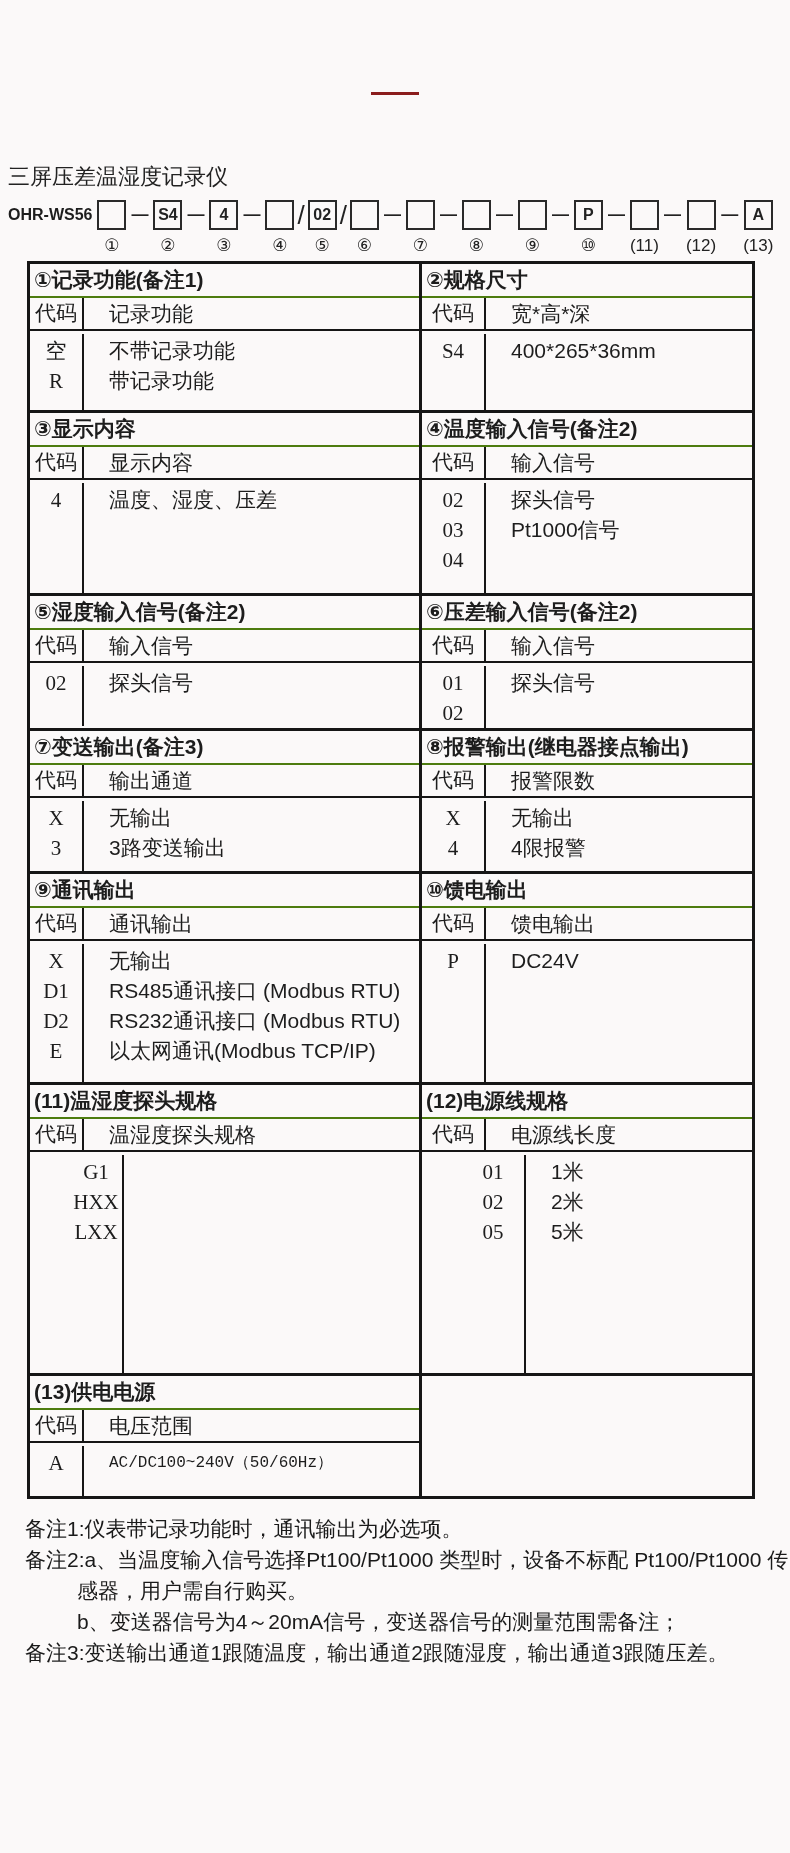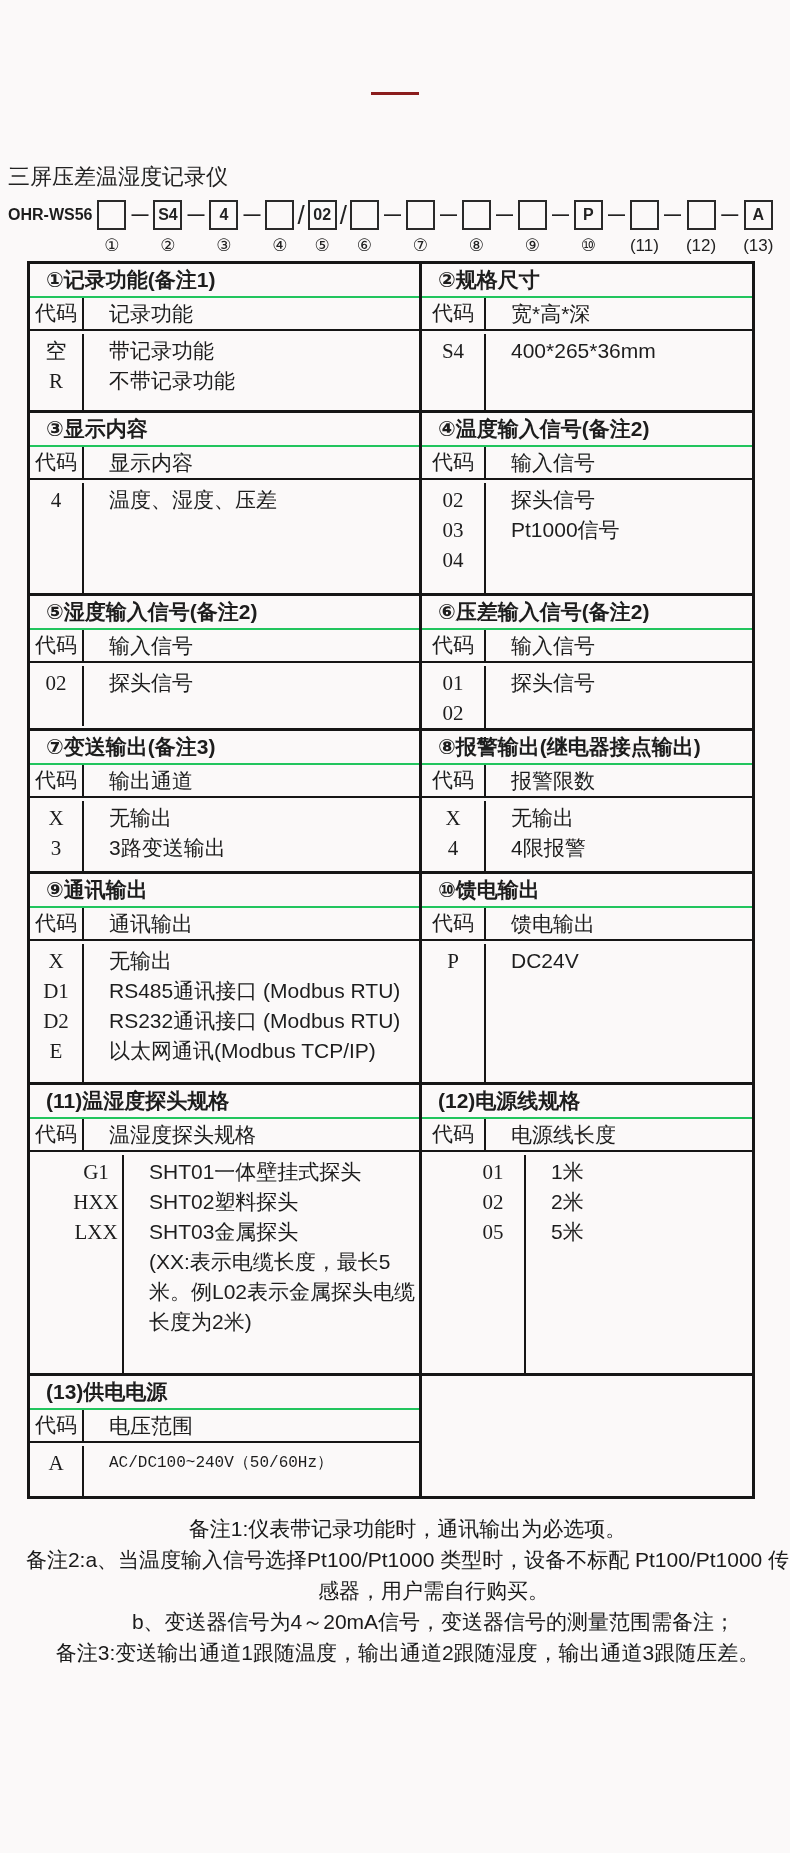--- a/index.html
+++ b/index.html
@@ -35,38 +35,38 @@
   
   .sel-table{
     width:722px;margin:6px 0 0 27px;
     border:3px solid #161616;background:transparent;
   }
   .band{display:flex;align-items:stretch;}
   .band + .band{border-top:3px solid #161616;}
   .lhalf{width:389px;flex:none;display:flex;flex-direction:column;}
   .rhalf{flex:1;border-left:3px solid #161616;display:flex;flex-direction:column;}
   .sec-title{
-    height:32px;line-height:32px;border-bottom:2px solid #22c55e;
-    font-weight:700;font-size:21px;padding-left:16px;white-space:nowrap;overflow:hidden;
+    height:32px;line-height:32px;border-bottom:2px solid #4d7c0f;
+    font-weight:700;font-size:21px;padding-left:4px;white-space:nowrap;overflow:hidden;
   }
   .sec-labels{display:flex;border-bottom:2px solid #161616;height:31px;line-height:31px;font-size:21px;}
   .cc{width:52px;flex:none;border-right:2px solid #161616;text-align:center;font-family:Liberation Serif, serif;}
   .rhalf .cc{width:62px;}
   .dc{flex:1;padding-left:9px;min-width:0;margin-left:16px;}
   .sec-body{display:flex;font-size:21px;padding-top:3px;}
   .sec-body .cc,.sec-body .dc{padding-top:2px;}
   .sec-body span{display:block;line-height:30px;white-space:nowrap;}
   .sec-body .cc span{text-align:center;}
   .b1{min-height:76px;} .b2{min-height:110px;} .b3{min-height:60px;}
   .b4{min-height:70px;} .b5{min-height:138px;} .b6{min-height:218px;padding-left:40px;} .b7{min-height:50px;}
   .mono{font-family:"Liberation Mono","DejaVu Sans Mono",monospace;font-size:16px;}
 
   
   .notes{margin:14px 0 0 25px;font-size:21px;line-height:31px;font-weight:500;color:#1a1a1a;}
-  .note-line{white-space:nowrap;text-align:center;}
+  .note-line{white-space:nowrap;}
   .note-line.indent{padding-left:52px;}
 </style>
 </head>
 <body>
 
 <div class="page">
 
   <div class="red-dash"></div>
 
   <div class="product-name">三屏压差温湿度记录仪</div>
@@ -148,22 +148,22 @@
         <div class="sec-labels">
           <div class="cc">代码</div>
           <div class="dc">记录功能</div>
         </div>
         <div class="sec-body b1">
           <div class="cc">
             <span>空</span>
             <span>R</span>
           </div>
           <div class="dc">
+            <span>不带记录功能</span>
             <span>带记录功能</span>
-            <span>不带记录功能</span>
           </div>
         </div>
       </div>
       <div class="rhalf">
         <div class="sec-title">②规格尺寸</div>
         <div class="sec-labels">
           <div class="cc">代码</div>
           <div class="dc">宽*高*深</div>
         </div>
         <div class="sec-body b1">
@@ -328,28 +328,20 @@
         <div class="sec-title">(11)温湿度探头规格</div>
         <div class="sec-labels">
           <div class="cc">代码</div>
           <div class="dc">温湿度探头规格</div>
         </div>
         <div class="sec-body b6">
           <div class="cc">
             <span>G1</span>
             <span>HXX</span>
             <span>LXX</span>
-          </div>
-          <div class="dc">
-            <span>SHT01一体壁挂式探头</span>
-            <span>SHT02塑料探头</span>
-            <span>SHT03金属探头</span>
-            <span>(XX:表示电缆长度，最长5</span>
-            <span>米。例L02表示金属探头电缆</span>
-            <span>长度为2米)</span>
           </div>
         </div>
       </div>
       <div class="rhalf">
         <div class="sec-title">(12)电源线规格</div>
         <div class="sec-labels">
           <div class="cc">代码</div>
           <div class="dc">电源线长度</div>
         </div>
         <div class="sec-body b6">

